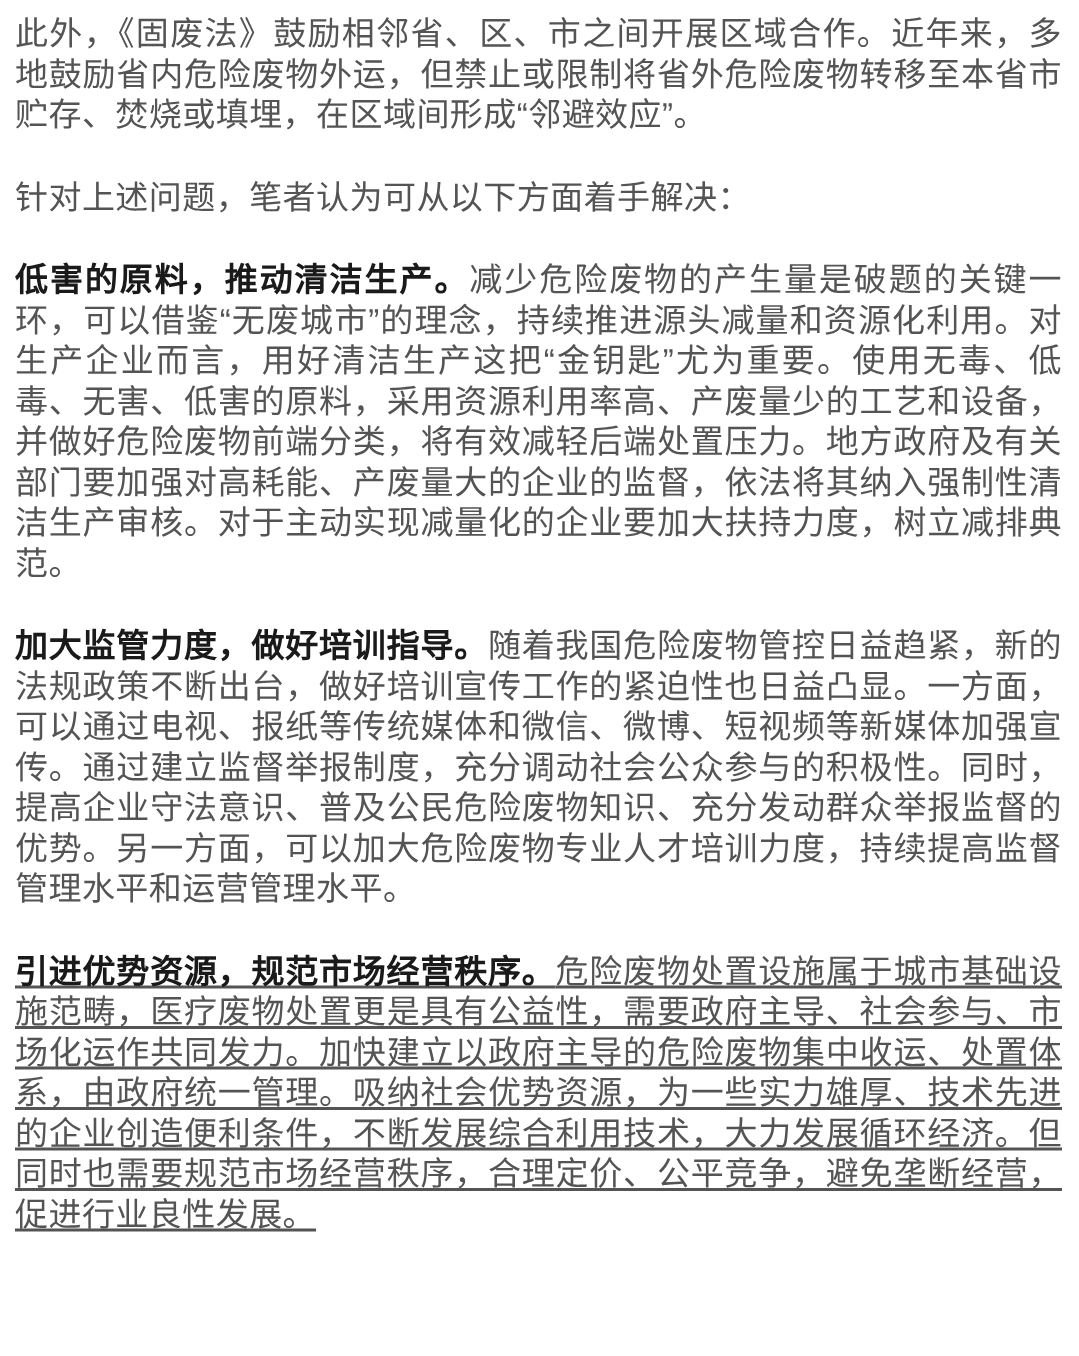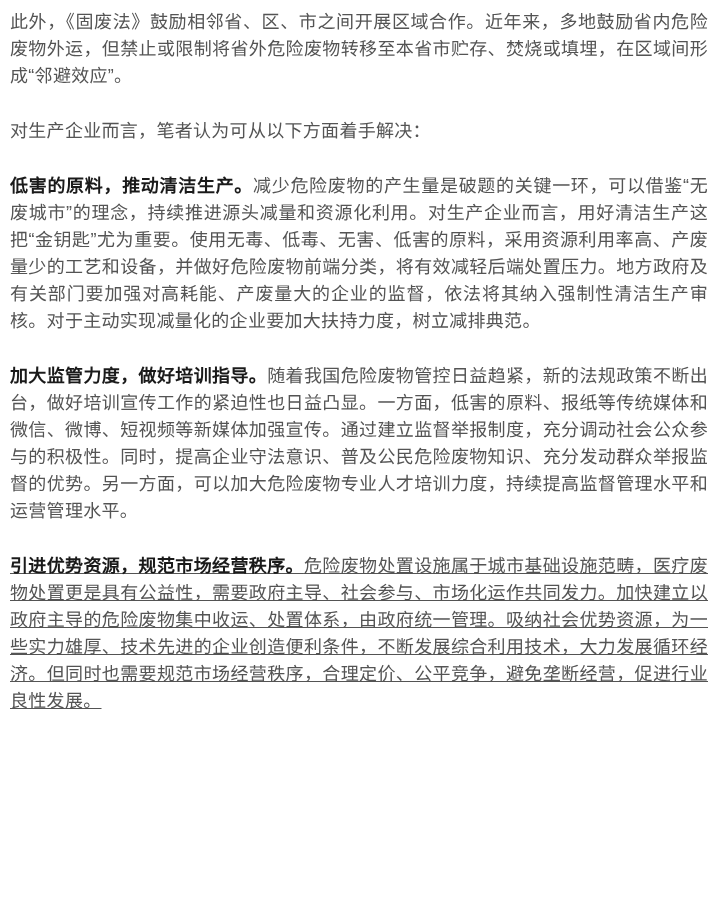--- a/index.html
+++ b/index.html
@@ -14,41 +14,41 @@
     font-family:"Liberation Sans","DejaVu Sans",sans-serif;
   }
   .article{
     width:719px;
     min-height:904px;
     padding:9px 11px 10px 10px;
     background:var(--bg);
   }
   .article p{
     margin:0 0 28px 0;
-    font-size:18px;
+    font-size:22px;
     line-height:27px;
     letter-spacing:0.3px;
     color:var(--text);
     text-align:justify;
     text-justify:inter-ideograph;
     word-break:break-all;
   }
   .article p:last-child{margin-bottom:0;text-decoration:underline;}
   .article p strong{
     font-weight:700;
     color:var(--lead);
   }
 </style>
 </head>
 <body>
 
 <div class="article">
   <p><strong></strong><span>此外，《固废法》鼓励相邻省、区、市之间开展区域合作。近年来，多地鼓励省内危险废物外运，但禁止或限制将省外危险废物转移至本省市贮存、焚烧或填埋，在区域间形成“邻避效应”。</span></p>
 
-  <p><strong></strong><span>对生产企业而言，笔者认为可从以下方面着手解决：</span></p>
+  <p><strong></strong><span>针对上述问题，笔者认为可从以下方面着手解决：</span></p>
 
   <p><strong>低害的原料，推动清洁生产。</strong><span>减少危险废物的产生量是破题的关键一环，可以借鉴“无废城市”的理念，持续推进源头减量和资源化利用。对生产企业而言，用好清洁生产这把“金钥匙”尤为重要。使用无毒、低毒、无害、低害的原料，采用资源利用率高、产废量少的工艺和设备，并做好危险废物前端分类，将有效减轻后端处置压力。地方政府及有关部门要加强对高耗能、产废量大的企业的监督，依法将其纳入强制性清洁生产审核。对于主动实现减量化的企业要加大扶持力度，树立减排典范。</span></p>
 
 
-  <p><strong>加大监管力度，做好培训指导。</strong><span>随着我国危险废物管控日益趋紧，新的法规政策不断出台，做好培训宣传工作的紧迫性也日益凸显。一方面，低害的原料、报纸等传统媒体和微信、微博、短视频等新媒体加强宣传。通过建立监督举报制度，充分调动社会公众参与的积极性。同时，提高企业守法意识、普及公民危险废物知识、充分发动群众举报监督的优势。另一方面，可以加大危险废物专业人才培训力度，持续提高监督管理水平和运营管理水平。</span></p>
+  <p><strong>加大监管力度，做好培训指导。</strong><span>随着我国危险废物管控日益趋紧，新的法规政策不断出台，做好培训宣传工作的紧迫性也日益凸显。一方面，可以通过电视、报纸等传统媒体和微信、微博、短视频等新媒体加强宣传。通过建立监督举报制度，充分调动社会公众参与的积极性。同时，提高企业守法意识、普及公民危险废物知识、充分发动群众举报监督的优势。另一方面，可以加大危险废物专业人才培训力度，持续提高监督管理水平和运营管理水平。</span></p>
 
   <p><strong>引进优势资源，规范市场经营秩序。</strong><span>危险废物处置设施属于城市基础设施范畴，医疗废物处置更是具有公益性，需要政府主导、社会参与、市场化运作共同发力。加快建立以政府主导的危险废物集中收运、处置体系，由政府统一管理。吸纳社会优势资源，为一些实力雄厚、技术先进的企业创造便利条件，不断发展综合利用技术，大力发展循环经济。但同时也需要规范市场经营秩序，合理定价、公平竞争，避免垄断经营，促进行业良性发展。</span></p>
 </div>
 
 </body></html>

